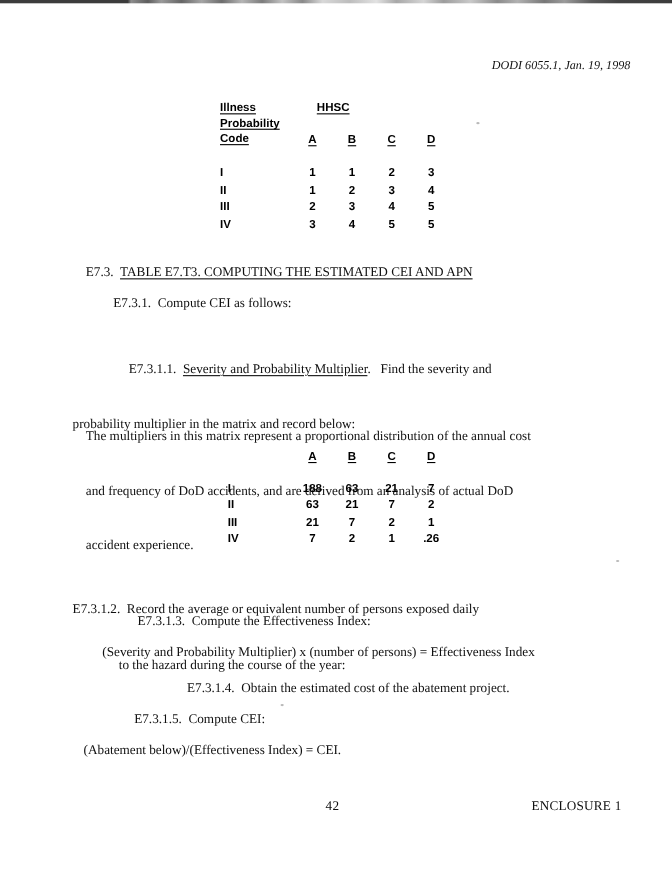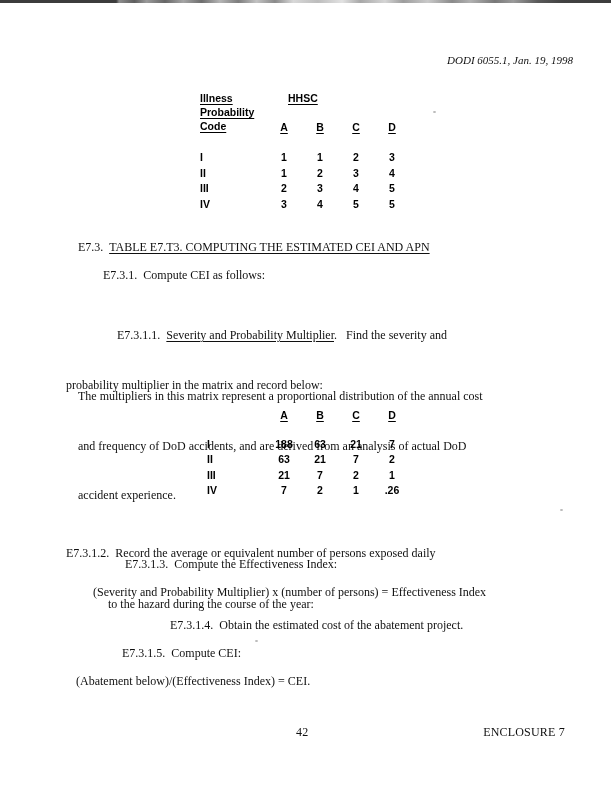--- a/index.html
+++ b/index.html
@@ -144,15 +144,15 @@
 
   <div class="abs line" style="left:76px;top:584px;margin-left:17px;">(Severity and Probability Multiplier) x (number of persons) = Effectiveness Index</div>
 
   <div class="abs line" style="left:122px;top:617px;margin-left:48px;">E7.3.1.4.  Obtain the estimated cost of the abatement project.</div>
 
   <div class="abs line" style="left:122px;top:645px;">E7.3.1.5.  Compute CEI:</div>
 
   <div class="abs line" style="left:76px;top:673px;">(Abatement below)/(Effectiveness Index) = CEI.</div>
 
   <div class="abs footer-text" style="left:296px;top:725px;">42</div>
-  <div class="abs footer-text" style="right:46px;top:725px;">ENCLOSURE 7</div>
+  <div class="abs footer-text" style="right:46px;top:725px;">ENCLOSURE 1</div>
 
 </div>
 
 </body></html>

